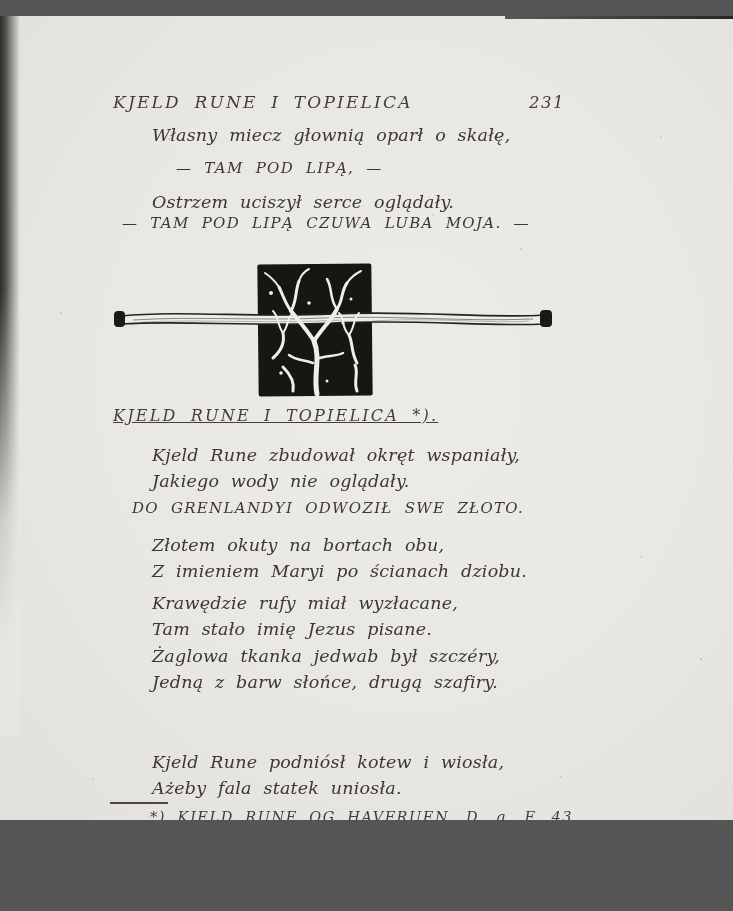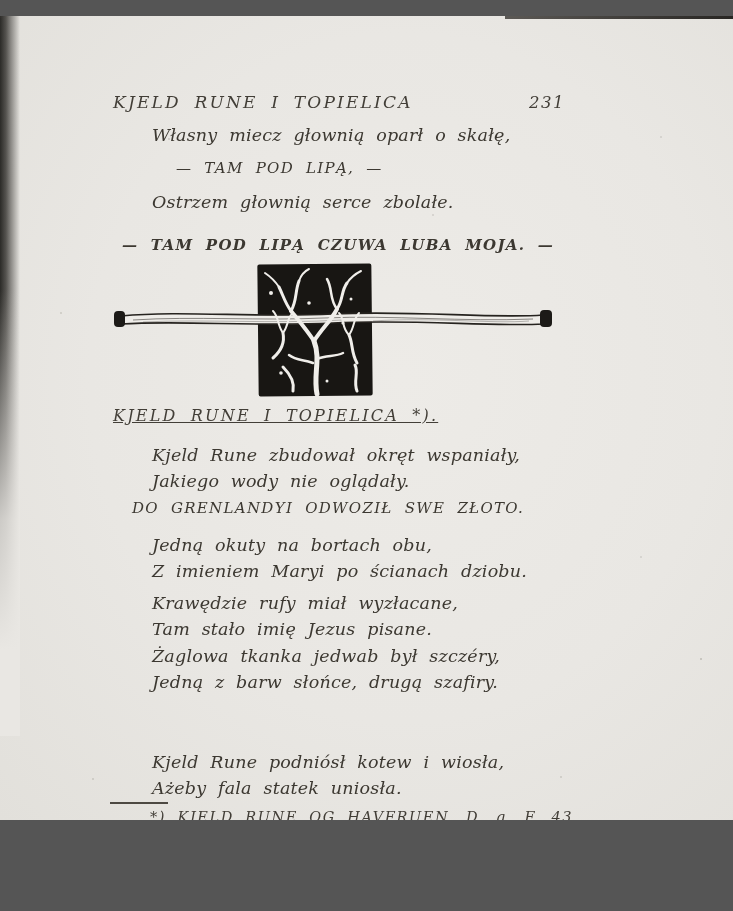--- a/index.html
+++ b/index.html
@@ -47,21 +47,21 @@
   .abs{position:absolute;white-space:nowrap;}
   .running-title{
     left:113px;top:76px;font-size:17px;letter-spacing:2.2px;word-spacing:6px;color:#423e37;
   }
   .page-number{left:529px;top:77px;font-size:16.5px;letter-spacing:1.5px;color:#423e37;}
   .verse{font-size:17.5px;word-spacing:.34em;letter-spacing:.2px;font-style:italic;}
   .caps{font-size:15px;letter-spacing:1.3px;word-spacing:.4em;}
   .intro-l1{left:152px;top:109px;}
   .intro-l2{left:176px;top:143px;}
   .intro-l3{left:152px;top:176px;}
-  .intro-l4{left:122px;top:220px;font-weight:bold;}
+  .intro-l4{left:122px;top:198px;}
   .ornament{left:113px;top:247px;width:440px;height:136px;}
   .poem-title{
     left:113px;top:390px;font-size:16px;letter-spacing:2.2px;word-spacing:6px;color:#423e37;text-decoration:underline;
   }
   .stanza{line-height:26px;}
   .s1{left:152px;top:426px;}
   .poem-refrain{left:132px;top:483px;}
   .s2{left:152px;top:516px;}
   .s3{left:152px;top:574px;}
   .s4{left:152px;top:627px;}
@@ -81,21 +81,21 @@
 
   <div class="spine"></div>
   <div class="top-edge"></div>
   <div class="speckles"></div>
 
   <div class="abs running-title">KJELD RUNE I TOPIELICA</div>
   <div class="abs page-number">231</div>
 
   <div class="abs verse intro-l1">Własny miecz głownią oparł o skałę,</div>
   <div class="abs caps intro-l2">— TAM POD LIPĄ, —</div>
-  <div class="abs verse intro-l3">Ostrzem głownią serce zbolałe.</div>
+  <div class="abs verse intro-l3">Ostrzem uciszył serce oglądały.</div>
   <div class="abs caps intro-l4">— TAM POD LIPĄ CZUWA LUBA MOJA. —</div>
 
   <div class="abs ornament">
     <svg width="440" height="136" viewBox="0 0 440 136">
 
       <g transform="rotate(-0.6 202 66)">
         <rect x="145" y="1" width="114" height="132" rx="2" fill="#181613"></rect>
       </g>
 
       <path d="M8,53 C70,47 140,55 220,51 C300,47 380,56 430,52 L430,61 C380,64 300,56 220,60 C140,64 70,57 8,61 Z" fill="#efede9" stroke="#26231f" stroke-width="1.6"></path>
@@ -142,21 +142,21 @@
   <div class="abs poem-title">KJELD RUNE I TOPIELICA *).</div>
 
   <div class="abs stanza s1">
     <div class="verse">Kjeld Rune zbudował okręt wspaniały,</div>
     <div class="verse">Jakiego wody nie oglądały.</div>
   </div>
 
   <div class="abs caps poem-refrain">DO GRENLANDYI ODWOZIŁ SWE ZŁOTO.</div>
 
   <div class="abs stanza s2">
-    <div class="verse">Jedną okuty na bortach obu,</div>
+    <div class="verse">Złotem okuty na bortach obu,</div>
     <div class="verse">Z imieniem Maryi po ścianach dziobu.</div>
   </div>
 
   <div class="abs stanza s3">
     <div class="verse">Krawędzie rufy miał wyzłacane,</div>
     <div class="verse">Tam stało imię Jezus pisane.</div>
   </div>
 
   <div class="abs stanza s4">
     <div class="verse">Żaglowa tkanka jedwab był szczéry,</div>

